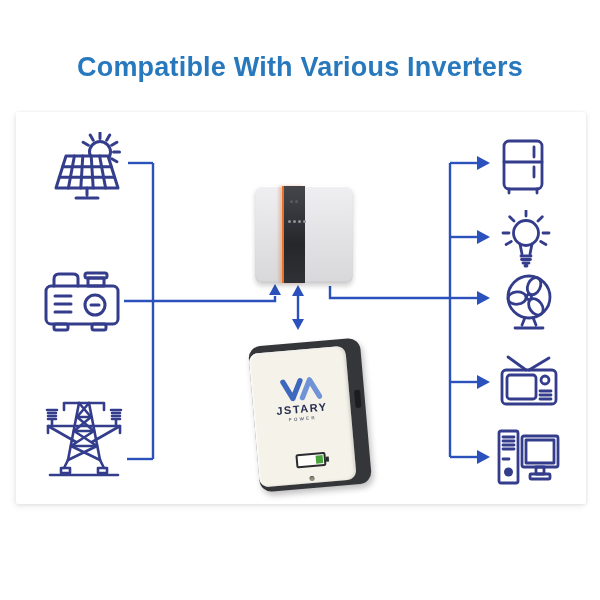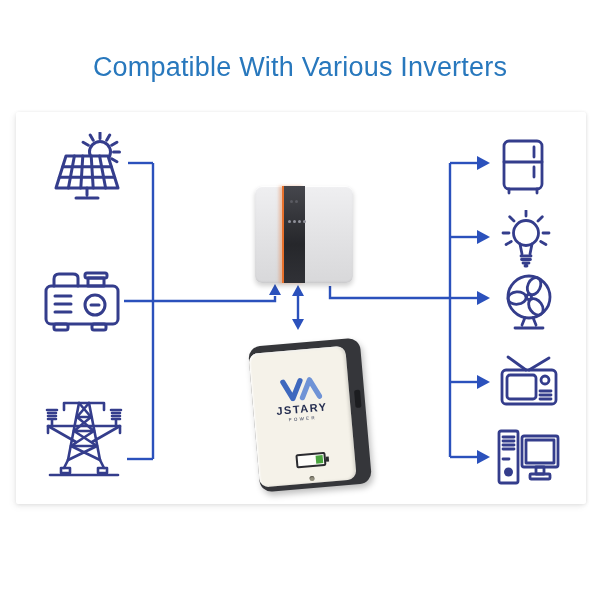--- a/index.html
+++ b/index.html
@@ -11,21 +11,21 @@
     --battery_case:#35363A;
     --battery_logo_blue:#4470C4;
     --battery_level_green:#4AA43E;
   }
   *{margin:0;padding:0;box-sizing:border-box;}
   html,body{width:600px;height:600px;background:#ffffff;overflow:hidden;
     font-family:"Liberation Sans", sans-serif;}
   .stage{position:relative;width:600px;height:600px;background:#fff;}
   .page-title{
     position:absolute;left:0;top:52px;width:600px;text-align:center;
-    font-size:27px;font-weight:400;letter-spacing:.2px;color:var(--title_text);
+    font-size:27px;font-weight:700;letter-spacing:.2px;color:var(--title_text);
   }
   .card{
     position:absolute;left:16px;top:112px;width:570px;height:392px;
     background:#ffffff;border-radius:2px;
     box-shadow:0 1px 4px rgba(0,0,0,.08), -2px 3px 7px rgba(0,0,0,.05), 1px 0 3px rgba(0,0,0,.04);
   }
   .icon{position:absolute;color:var(--icon_stroke);}
   .icon svg{display:block;}
   .connectors{position:absolute;left:0;top:0;width:600px;height:600px;
     color:var(--connector);pointer-events:none;}

